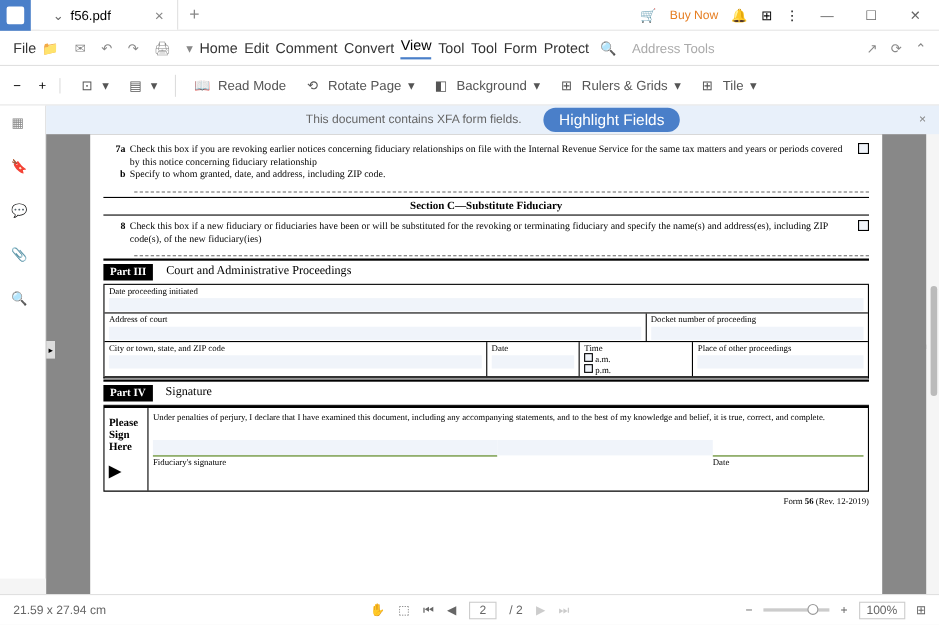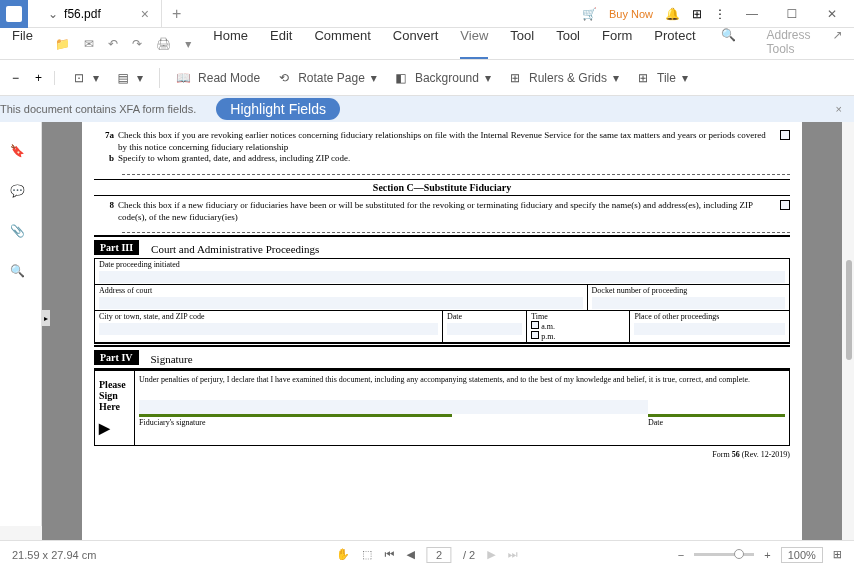--- a/index.html
+++ b/index.html
@@ -11,68 +11,68 @@
 .app-icon-inner { width: 16px; height: 16px; background: #fff; border-radius: 2px; }
 .tab { display: flex; align-items: center; padding: 0 12px; height: 100%; border-right: 1px solid #e0e0e0; background: #fff; }
 .tab-icon { margin-right: 6px; color: #666; }
 .tab-close { margin-left: 40px; color: #888; font-size: 14px; }
 .new-tab { padding: 0 10px; color: #888; font-size: 16px; }
 .titlebar-right { margin-left: auto; display: flex; align-items: center; gap: 12px; padding-right: 8px; }
 .buy-now { color: #e67e22; font-size: 11px; }
 .win-btn { width: 28px; height: 28px; display: flex; align-items: center; justify-content: center; color: #666; }
 
 
-.menubar { height: 32px; background: #fff; display: flex; padding: 0 12px; gap: 22px; border-bottom: 1px solid #e0e0e0; }
+.menubar { height: 32px; background: #fff; display: flex; align-items: center; padding: 0 12px; gap: 6px; border-bottom: 1px solid #e0e0e0; }
 .menu-item { color: #333; font-size: 13px; cursor: pointer; }
-.menu-item.active { color: #737373; border-bottom: 2px solid #4a7fc9; padding-bottom: 4px; }
+.menu-item.active { color: #000000; border-bottom: 2px solid #4a7fc9; padding-bottom: 4px; }
 .menu-icons { display: flex; gap: 14px; align-items: center; color: #888; }
 .search-tools { color: #aaa; font-size: 12px; margin-left: 8px; }
 
 
 .toolbar { height: 36px; background: #fff; display: flex; align-items: center; padding: 0 12px; gap: 16px; border-bottom: 1px solid #e0e0e0; }
 .tool-btn { display: flex; align-items: center; gap: 6px; color: #555; font-size: 12px; }
 .tool-icon { width: 16px; height: 16px; display: inline-flex; align-items: center; justify-content: center; }
 
 
-.infobar { height: 26px; background: #e8f0fa; display: flex; align-items: center; position: relative; font-size: 11px; color: #666; }
+.infobar { height: 26px; background: #e8f0fa; display: flex; align-items: center; justify-content: center; position: relative; font-size: 11px; color: #666; margin-left: 42px; }
 .highlight-btn { background: #4a7fc9; color: #fff; padding: 3px 14px; border-radius: 12px; margin-left: 20px; font-size: 14px; }
 .infobar-close { position: absolute; right: 12px; color: #888; }
 
 
 .left-sidebar { position: absolute; left: 0; top: 96px; width: 42px; height: 430px; background: #fff; border-right: 1px solid #e0e0e0; display: flex; flex-direction: column; align-items: center; padding-top: 8px; gap: 20px; }
 .sidebar-icon { width: 20px; height: 20px; color: #888; }
 
 
 .doc-area { position: absolute; left: 42px; top: 122px; right: 12px; bottom: 28px; background: #888; overflow: hidden; }
 .page { background: #fff; margin: 0 auto; width: 720px; height: 100%; padding: 8px 12px; font-family: "Times New Roman", serif; font-size: 9px; color: #000; position: relative; }
 
 .line-7a { display: flex; align-items: flex-start; }
 .line-num { width: 24px; text-align: right; font-weight: bold; padding-right: 4px; }
 .line-text { flex: 1; font-size: 9px; line-height: 1.3; }
 .checkbox-sq { width: 10px; height: 10px; border: 1px solid #000; background: #f0f4fa; margin-left: 8px; flex-shrink: 0; }
 
 .dotted { border-bottom: 1px dashed #666; height: 8px; margin: 2px 0; }
 
 .section-c { text-align: center; font-weight: bold; font-size: 10px; border-top: 1px solid #000; border-bottom: 1px solid #000; padding: 2px 0; margin-top: 4px; }
 
-.part-header { display: flex; align-items: flex-end; margin-top: 1px; border-top: 2px solid #000; border-bottom: 1px solid #000; padding: 3px 0; }
+.part-header { display: flex; align-items: flex-start; margin-top: 1px; border-top: 2px solid #000; border-bottom: 1px solid #000; padding: 3px 0; }
 .part-badge { background: #000; color: #fff; padding: 2px 6px; font-weight: bold; font-size: 10px; margin-right: 12px; }
 .part-title { font-weight: normal; font-size: 11px; }
 
 .form-table { border: 1px solid #000; border-top: none; width: 100%; }
 .form-row { display: flex; border-bottom: 1px solid #000; }
 .form-cell { border-right: 1px solid #000; padding: 1px 4px; font-size: 8px; min-height: 22px; }
 .form-cell:last-child { border-right: none; }
 .form-cell .input-area { background: #f0f4fa; height: 12px; margin-top: 2px; }
 
 .signature-row { display: flex; border: 1px solid #000; border-top: 2px solid #000; }
 .sign-left { width: 40px; padding: 8px 4px; font-weight: bold; font-size: 10px; border-right: 1px solid #000; }
 .sign-right { flex: 1; padding: 4px; font-size: 8px; }
 .sig-fields { display: flex; margin-top: 16px; gap: 0; }
-.sig-field { border-top: 3px solid #4d7c0f; padding-top: 1px; font-size: 8px; }
+.sig-field { border-top: 1px solid #4d7c0f; padding-top: 1px; font-size: 8px; }
 .sig-input { background: #f0f4fa; height: 14px; }
 
 .form-footer { text-align: right; font-size: 8px; margin-top: 4px; }
 
 
 .statusbar { position: absolute; bottom: 0; left: 0; right: 0; height: 28px; background: #fff; border-top: 1px solid #e0e0e0; display: flex; align-items: center; padding: 0 12px; font-size: 11px; color: #666; }
 .page-nav { position: absolute; left: 50%; transform: translateX(-50%); display: flex; align-items: center; gap: 12px; }
 .zoom-controls { margin-left: auto; display: flex; align-items: center; gap: 10px; }
 .zoom-slider { width: 60px; height: 3px; background: #ccc; position: relative; }
 .zoom-thumb { width: 10px; height: 10px; background: #fff; border: 1px solid #999; border-radius: 50%; position: absolute; top: -4px; left: 40px; }

